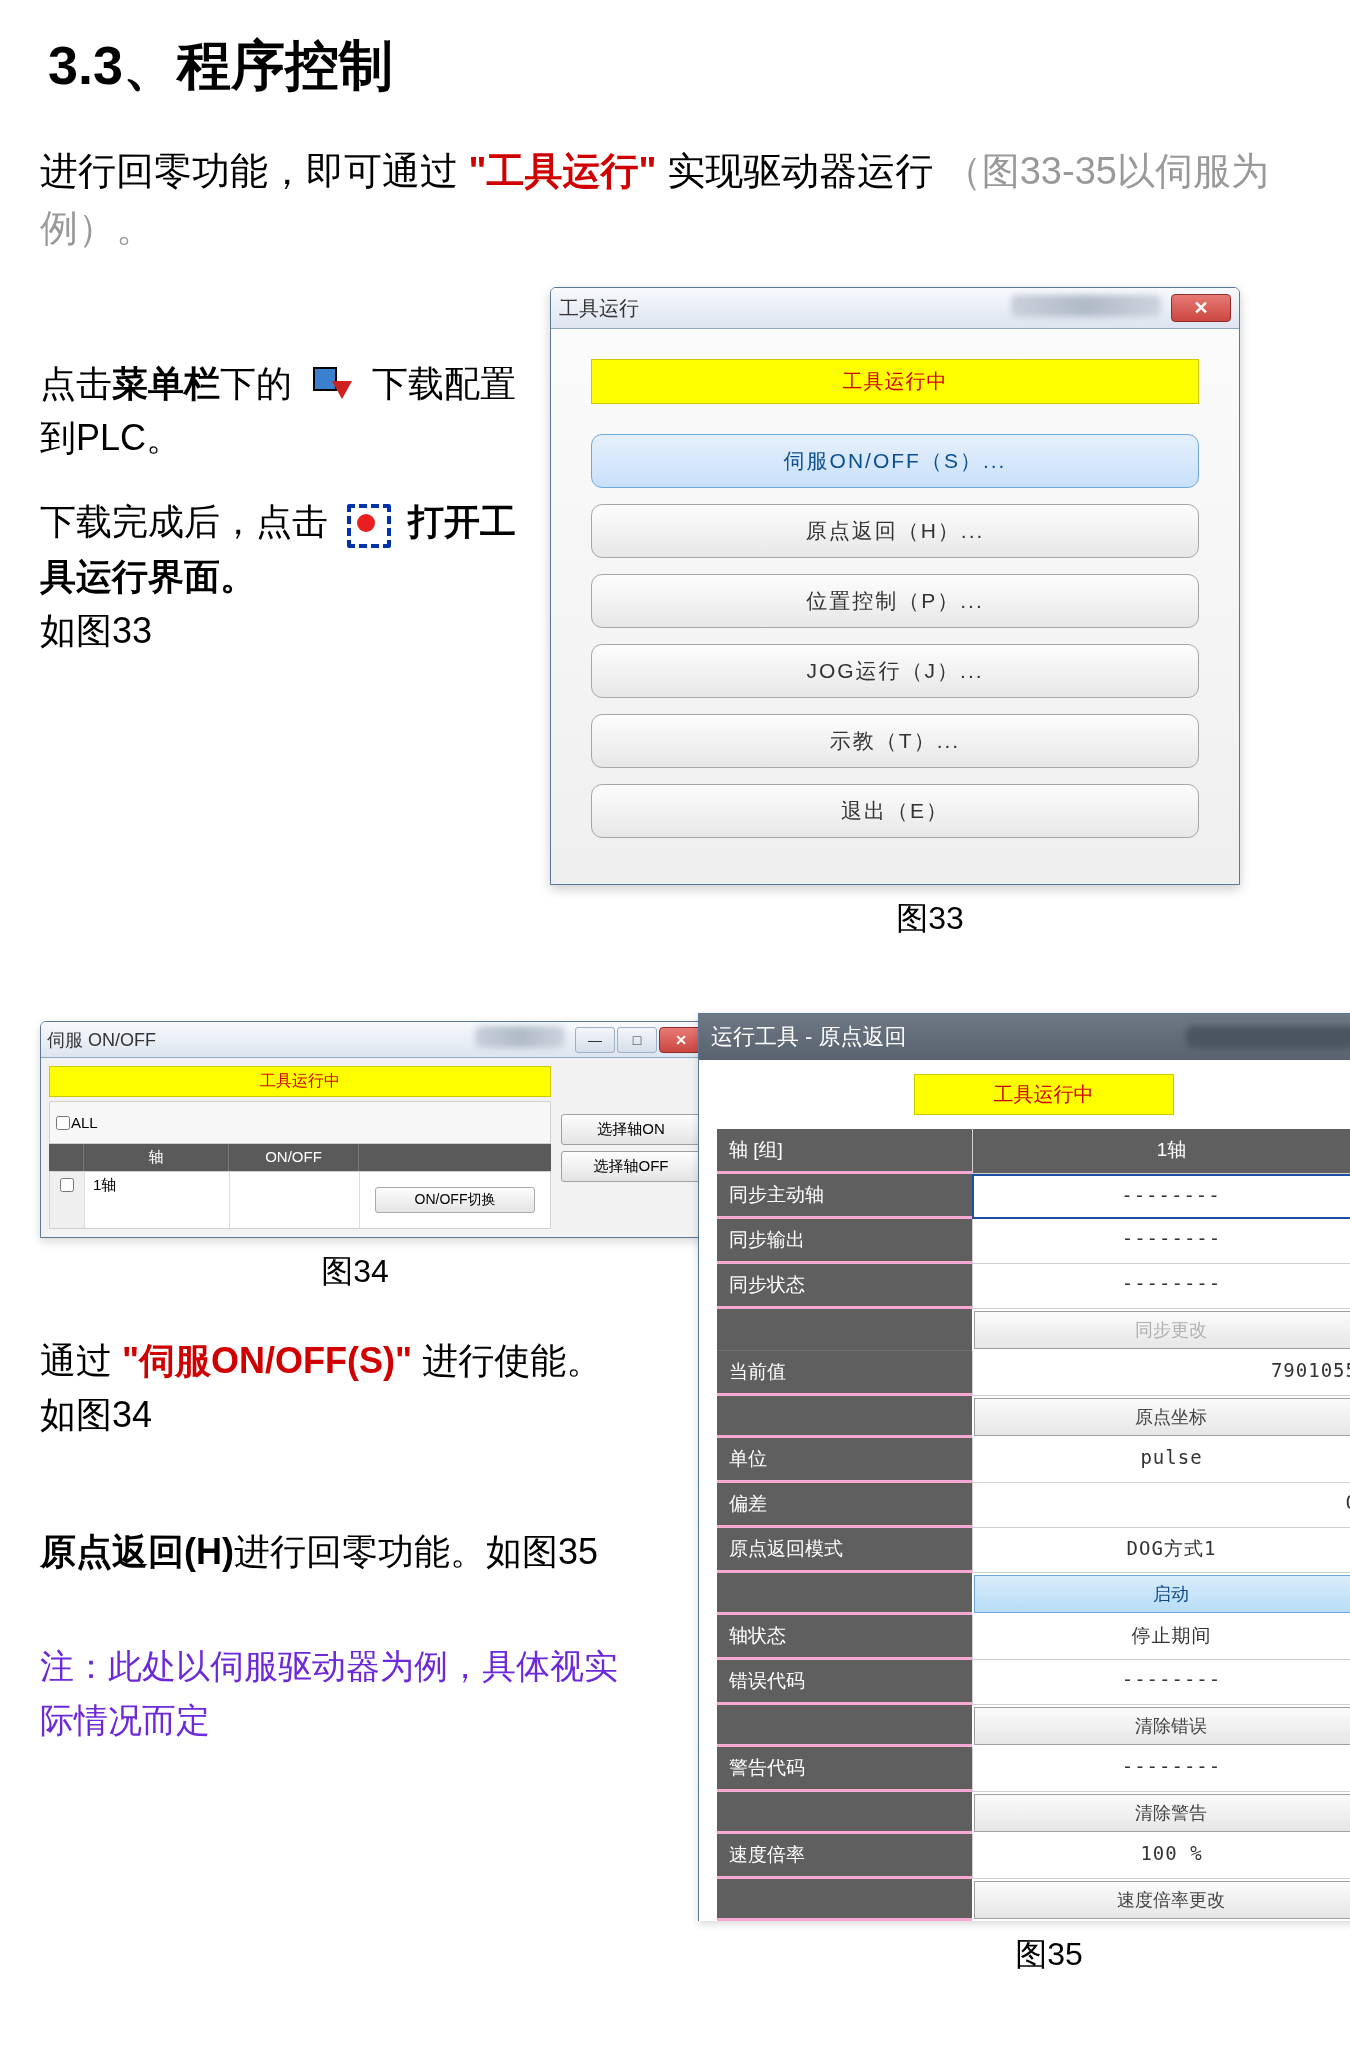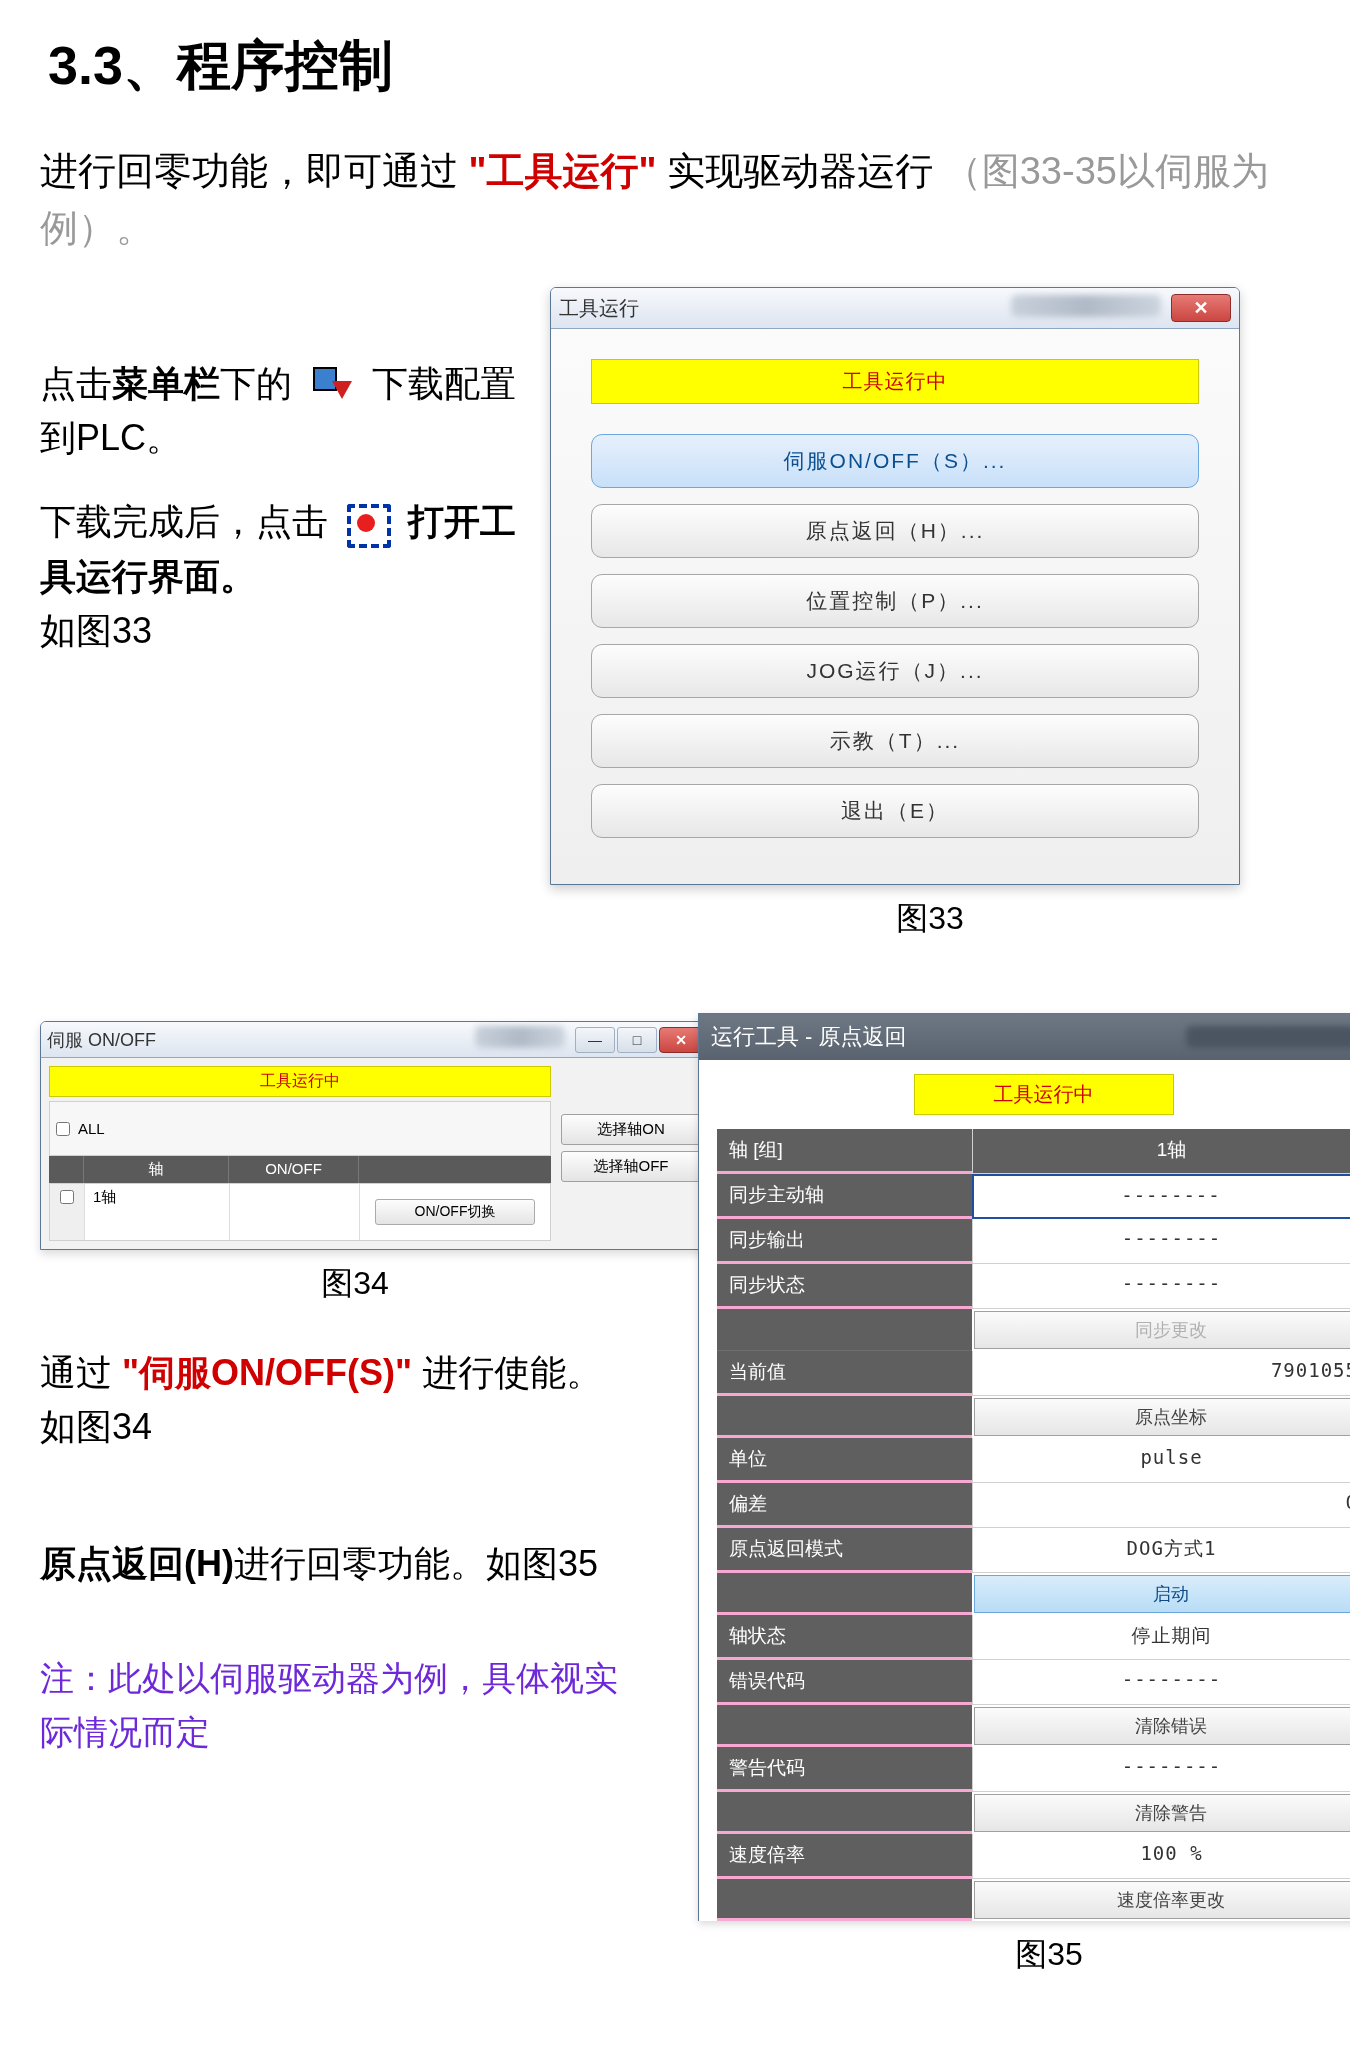--- a/index.html
+++ b/index.html
@@ -162,21 +162,21 @@
       padding: 8px;
       display:flex; gap:10px;
       align-items:flex-start;
     }
     .w34-left { flex:1; }
     .w34-yellow {
       background:#ffff00; border:1px solid #caca00; color:#d00000;
       text-align:center; font-size:16px; padding:4px 0; margin-bottom:4px;
     }
     .w34-all {
-      font-size:15px; padding: 18px 6px; display:flex; align-items:center; gap:8px;
+      font-size:15px; padding: 12px 6px; display:flex; align-items:center; gap:1px;
       background:#f7f7f7; border:1px solid #d0d0d0;
     }
     .w34-all input { width:14px; height:14px; }
     .w34-grid-head {
       display:flex; background:#5a5a5a; color:#fff; font-size:15px;
     }
     .w34-grid-head > div { padding:4px 8px; text-align:center; }
     .w34-h-chk { width:34px; background:#5a5a5a; }
     .w34-h-axis { width:145px; border-left:1px solid #777; }
     .w34-h-onoff { width:130px; border-left:1px solid #777; }

